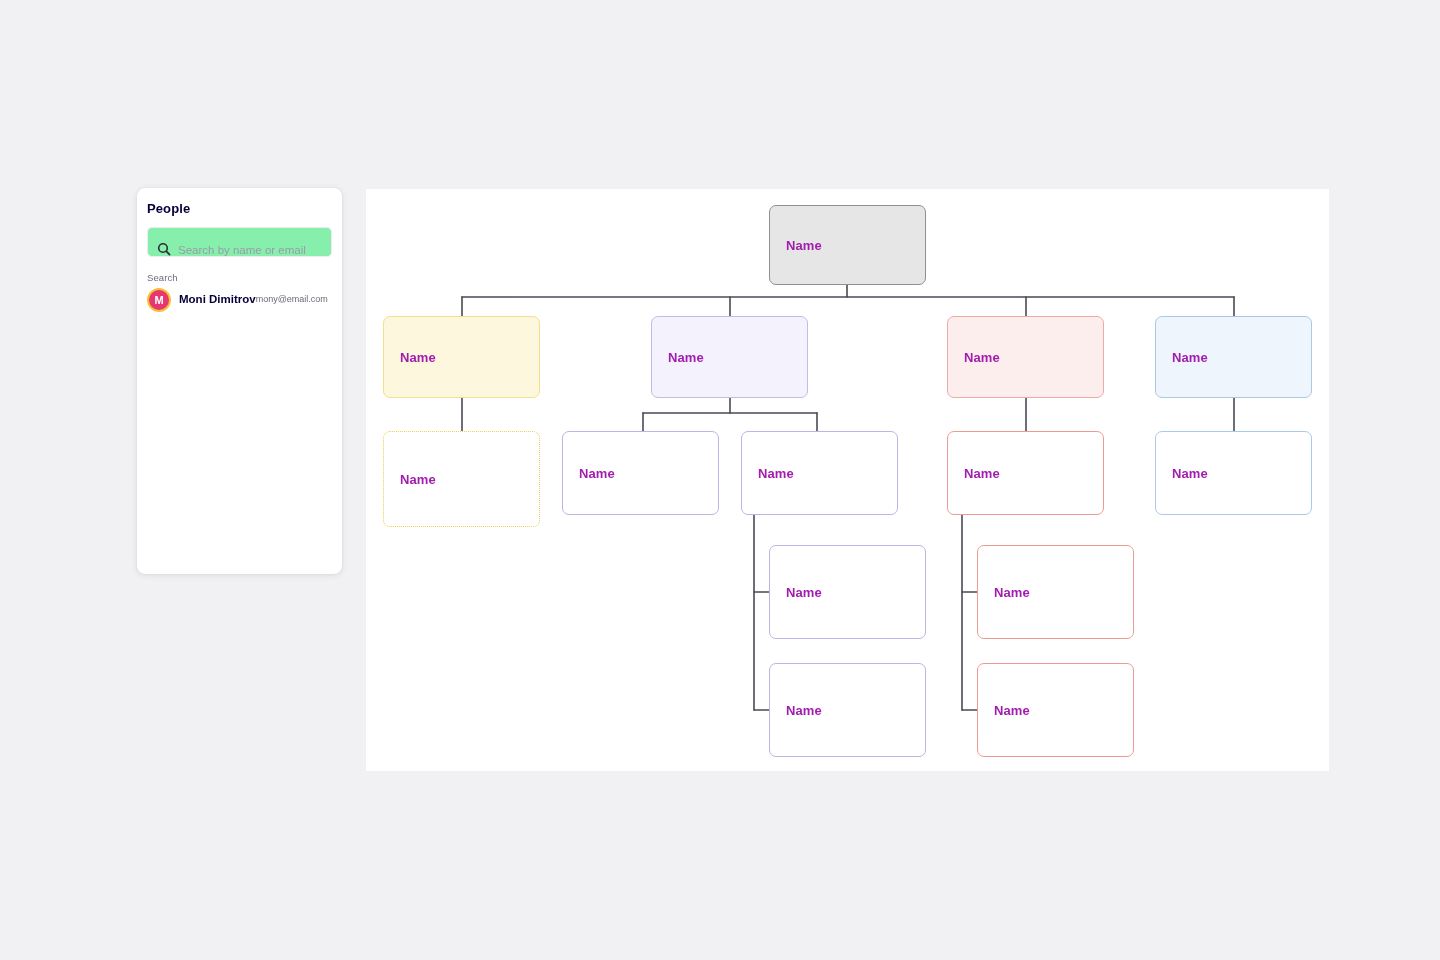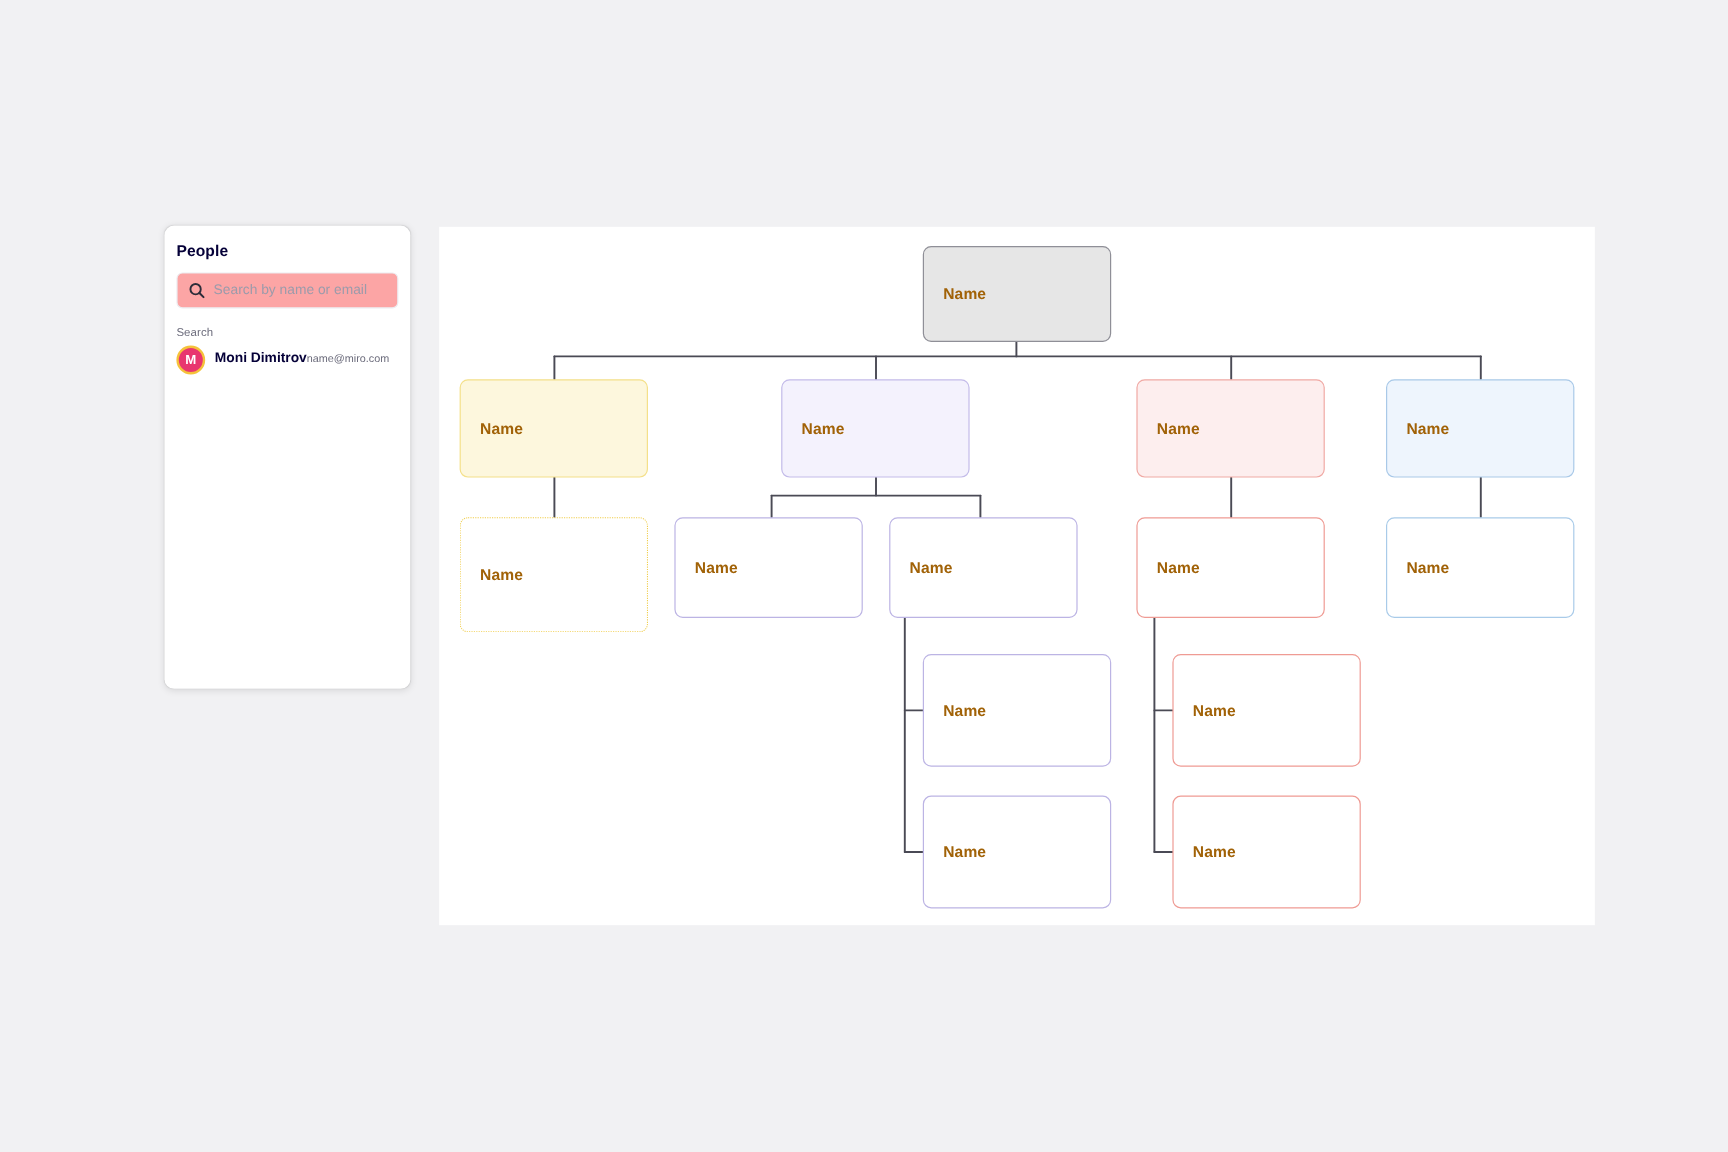--- a/index.html
+++ b/index.html
@@ -24,24 +24,24 @@
     position: absolute;
     left: 10px; top: 13px;
     font-size: 13px; font-weight: bold;
     color: #050038;
     letter-spacing: 0.1px;
   }
   .search-box {
     position: absolute;
     left: 10px; top: 39px;
     width: 185px; height: 30px;
-    background: #fca5a5;
+    background: #86efac;
     border: 1px solid #ececf0;
     border-radius: 5px;
-    display: flex; align-items: center;
+    display: flex; align-items: flex-end;
   }
   .search-icon {
     width: 14px; height: 14px;
     margin-left: 9px; margin-right: 7px;
     flex: 0 0 auto;
     display: flex; align-items: center; justify-content: center;
   }
   .search-icon svg { display: block; }
   .search-input {
     border: none; outline: none; background: transparent;
@@ -98,21 +98,21 @@
     background: #ffffff;
     border: 1px solid #c9c9d1;
   }
   .node-label {
     position: absolute;
     left: 16px;
     top: 50%;
     transform: translateY(-50%);
     font-size: 13px;
     font-weight: bold;
-    color: #a16207;
+    color: #a21caf;
     letter-spacing: 0.1px;
   }
 
   
   .n-root   { background: #e6e6e6; border-color: #8f8f97; }
   .n-yellow-fill { background: #fdf7dd; border-color: #f4e08a; }
   .n-purple-fill { background: #f4f2fd; border-color: #c3bbe9; }
   .n-pink-fill   { background: #fdeeee; border-color: #f0a9a4; }
   .n-blue-fill   { background: #eef5fd; border-color: #a9c9e8; }
 
@@ -138,21 +138,21 @@
       </span>
       <input class="search-input" type="text" placeholder="Search by name or email" style="">
     </div>
 
     <div class="online-label">Search</div>
 
     <div class="person-row">
       <div class="avatar">M</div>
       <div class="person-meta">
         <span class="person-name">Moni Dimitrov</span>
-        <span class="person-email">name@miro.com</span>
+        <span class="person-email">mony@email.com</span>
       </div>
     </div>
   </div>
 
   <div class="canvas">
     <div class="chart-layer">
 
       <svg class="edges" viewBox="0 0 963 582" xmlns="http://www.w3.org/2000/svg">
         <g fill="none" stroke="#4a4a55" stroke-width="1.6" stroke-linecap="round" stroke-linejoin="round">
 

